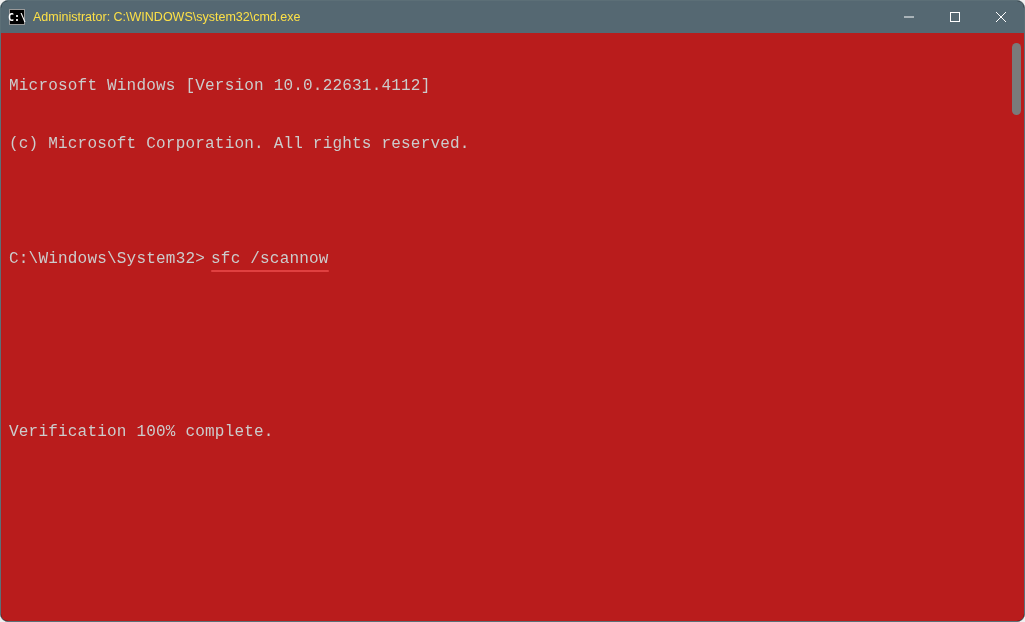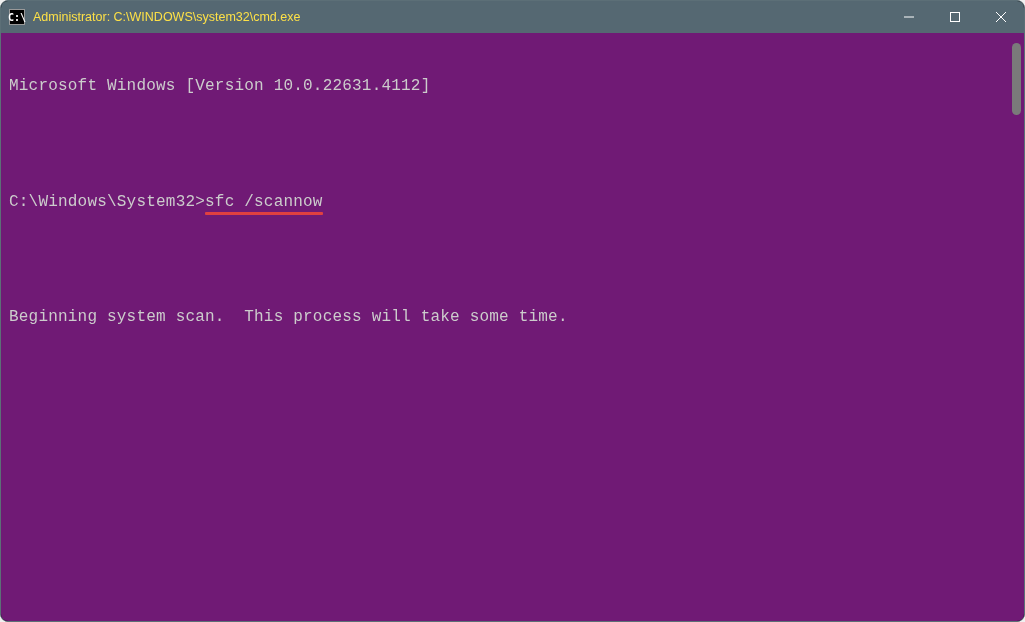--- a/index.html
+++ b/index.html
@@ -63,39 +63,40 @@
       justify-content: center;
       color: #ffffff;
       cursor: pointer;
     }
     .titlebar-button svg {
       width: 10px;
       height: 10px;
     }
     .terminal-body {
       flex: 1;
-      background: #701a75;
+      background: #b91c1c;
       padding: 6px 8px 6px 8px;
       position: relative;
       overflow: hidden;
     }
     .terminal-content {
       font-family: Consolas, "Courier New", monospace;
       font-size: 16px;
       line-height: 1.2;
       color: #cccccc;
       white-space: pre;
       letter-spacing: 0.2px;
     }
     .terminal-line {
       min-height: 19px;
     }
     .command-highlight {
       position: relative;
       display: inline-block;
+      margin-left: 6px;
     }
     .underline-red {
       position: absolute;
       left: 0;
       right: 0;
       bottom: -3px;
       height: 2.5px;
       background: #e04040;
       border-radius: 1px;
     }
@@ -131,25 +132,26 @@
         <svg viewBox="0 0 10 10">
             <line x1="0" y1="0" x2="10" y2="10" stroke="#ffffff" stroke-width="1"></line>
             <line x1="10" y1="0" x2="0" y2="10" stroke="#ffffff" stroke-width="1"></line>
           </svg>
       </div>
     </div>
   </div>
   <div class="terminal-body">
     <div class="terminal-content">
       <div class="terminal-line">Microsoft Windows [Version 10.0.22631.4112]</div>
+      <div class="terminal-line">(c) Microsoft Corporation. All rights reserved.</div>
       <div class="terminal-line">&nbsp;</div>
       <div class="terminal-line"><span>C:\Windows\System32&gt;</span><span class="command-highlight"><span>sfc /scannow</span><span class="underline-red"></span></span></div>
       <div class="terminal-line">&nbsp;</div>
-      <div class="terminal-line">Beginning system scan.  This process will take some time.</div>
       <div class="terminal-line">&nbsp;</div>
+      <div class="terminal-line">Verification 100% complete.</div>
       <div class="terminal-line">&nbsp;</div>
       
       
       
     </div>
     <div class="scrollbar"></div>
   </div>
 </div>
 
 </body></html>

